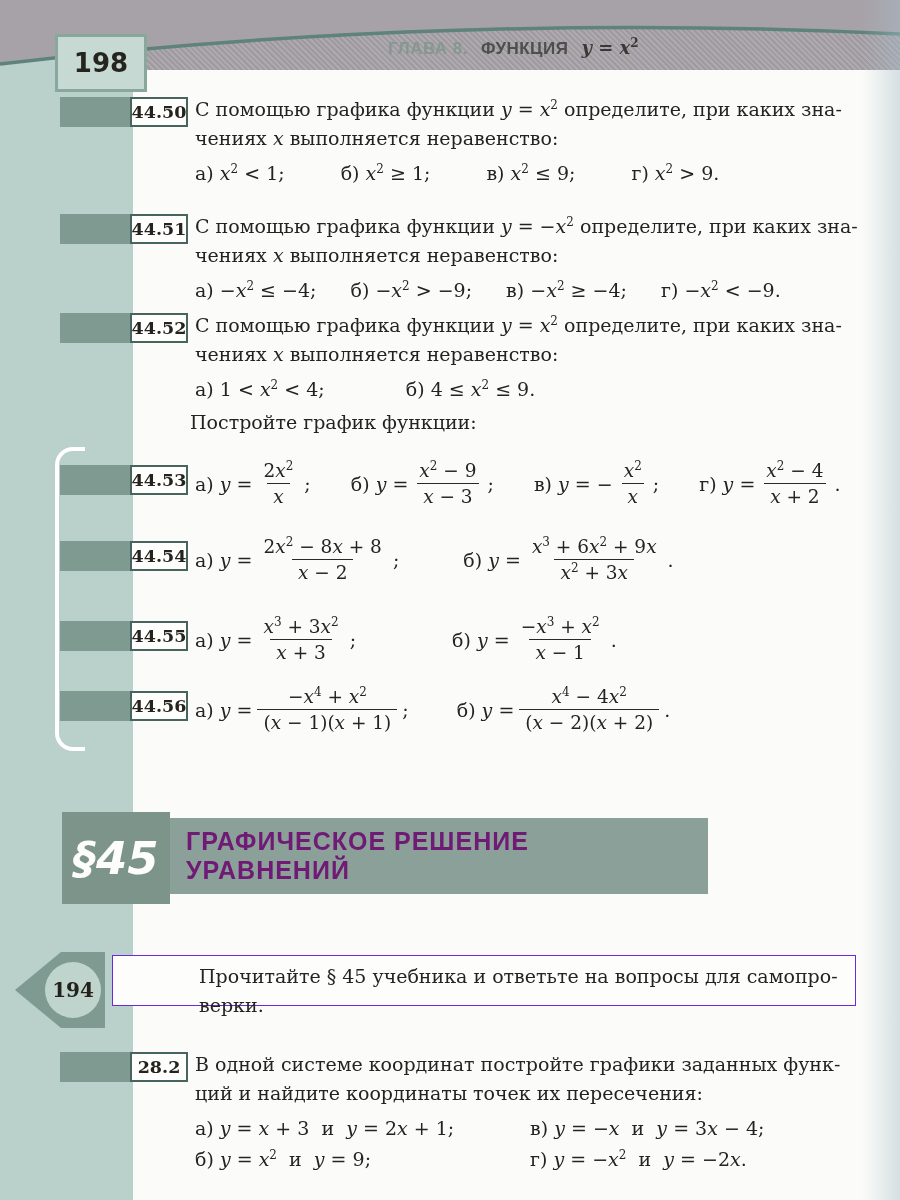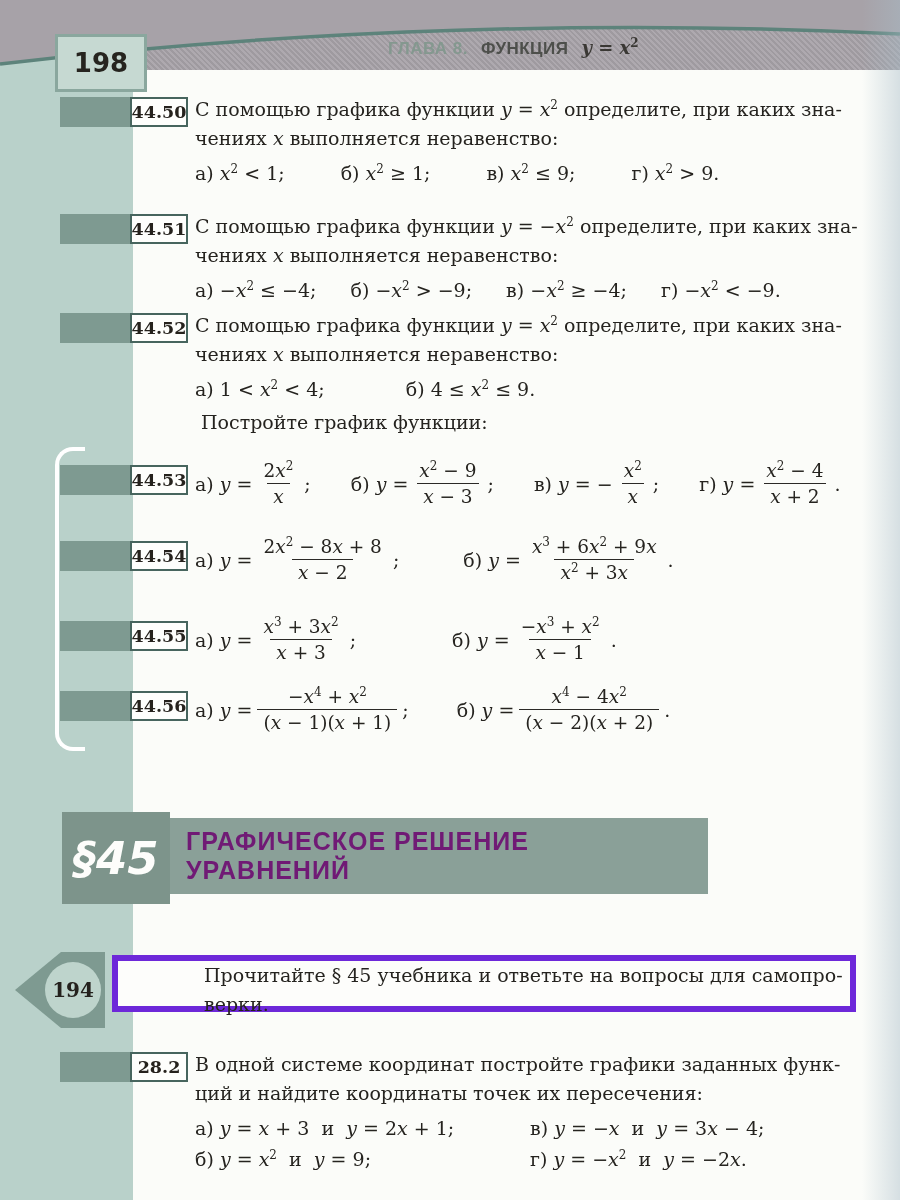--- a/index.html
+++ b/index.html
@@ -36,34 +36,34 @@
   .opts.g34{gap:34px}.opts.g40{gap:40px}.opts.g48{gap:48px}.opts.g56{gap:56px}
   .opts.g64{gap:64px}.opts.g72{gap:81px}.opts.g96{gap:96px}
   .opts.grid2{display:grid;grid-template-columns:335px 1fr;row-gap:9px;}
   .ex.mid .opts{margin-top:0;}
   .opt{display:flex;align-items:center;white-space:pre;font-size:19px;}
   .m{font-style:normal;}
   sup{font-size:12px;line-height:0;}
   .frac{display:inline-flex;flex-direction:column;align-items:center;margin:6px 5px;}
   .frac .fnum,.frac .fden{padding:1px 6px;font-size:18.5px;line-height:23px;white-space:nowrap;}
   .frac .fden{border-top:1.6px solid #2b2926;}
-  .plot-heading{position:absolute;left:201px;top:411px;font-size:19px;z-index:2;}
+  .plot-heading{position:absolute;left:190px;top:411px;font-size:19px;z-index:2;}
   
   .bracket{position:absolute;left:55px;top:447px;width:26px;height:296px;z-index:2;
     border:4px solid #ffffff;border-right:none;border-radius:18px 0 0 18px;}
   
   .sec-block{position:absolute;left:62px;top:812px;width:108px;height:92px;background:#7d948b;z-index:2;
     display:flex;align-items:center;justify-content:center;
     font:bold italic 45px "DejaVu Sans",sans-serif;color:#fdfdfb;}
   .sec-band{position:absolute;left:170px;top:818px;width:538px;height:76px;background:#8aa098;z-index:2;
     padding:9px 0 0 16px;box-sizing:border-box;
     font:bold 25px "Liberation Sans",sans-serif;color:#701a75;letter-spacing:1px;line-height:29px;}
   
-  .note-box{position:absolute;left:112px;top:955px;width:744px;height:57px;background:#fdfdfb;
-    border:6px solid #6d28d9;z-index:3;box-sizing:border-box;padding:0 14px 0 86px;}
+  .note-box{position:absolute;left:112px;top:955px;width:744px;height:51px;background:#fdfdfb;
+    border:1px solid #6d28d9;z-index:3;box-sizing:border-box;padding:6px 14px 0 86px;}
   .note-box .body-line{font-size:19px;line-height:29px;}
   .arrow{position:absolute;left:15px;top:952px;width:110px;height:76px;z-index:5;}
   .arrow .tri{position:absolute;left:0;top:0;width:0;height:0;
     border-top:38px solid transparent;border-bottom:38px solid transparent;border-right:46px solid #7e9a91;}
   .arrow .stem{position:absolute;left:46px;top:0;width:44px;height:76px;background:#7e9a91;}
   .arrow .circ{position:absolute;left:30px;top:10px;width:56px;height:56px;border-radius:50%;background:#bed4cc;
     display:flex;align-items:center;justify-content:center;font-weight:bold;font-size:20px;color:#24211d;}
   
   #ex4450{top:95px}#ex4451{top:212px}#ex4452{top:311px}
   #ex4453{top:452px}#ex4454{top:528px}#ex4455{top:608px}#ex4456{top:678px}

